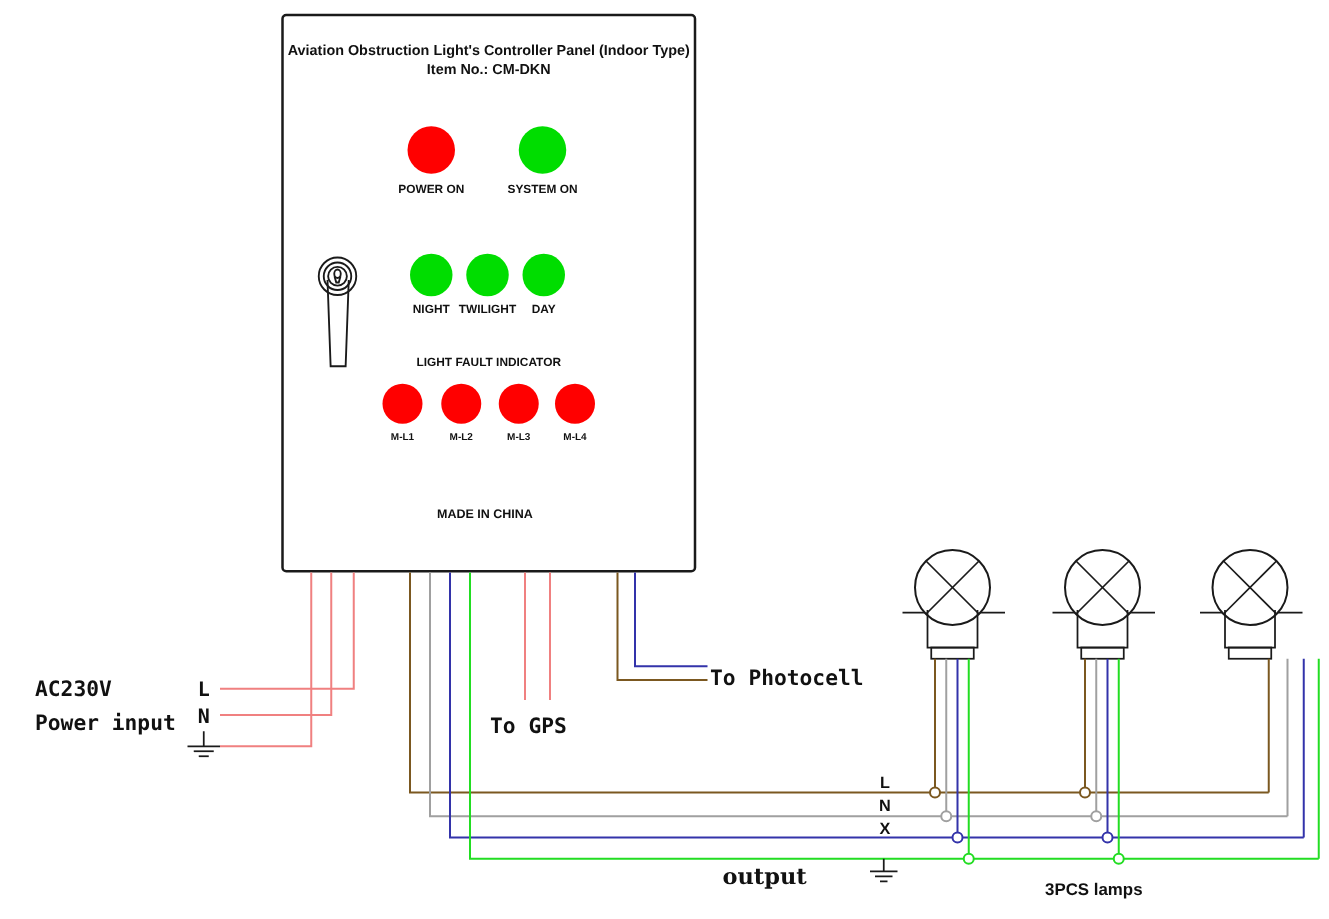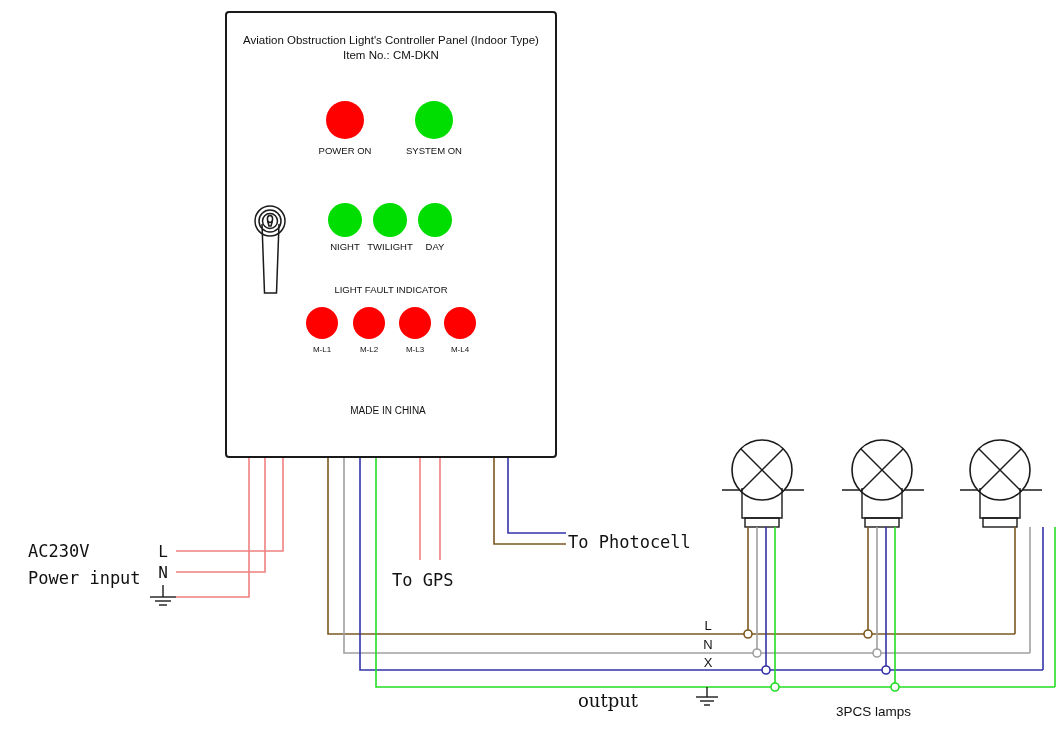--- a/index.html
+++ b/index.html
@@ -14,20 +14,21 @@
     position: relative;
     overflow: hidden;
     font-family: "Liberation Sans", sans-serif;
   }
   #diagram-root {
     position: absolute;
     left: 0;
     top: 0;
     width: 1063px;
     height: 735px;
+    font-weight: bold;
   }
   svg { display: block; }
 
   .panel-body {
     fill: #ffffff;
     stroke: #1a1a1a;
     stroke-width: 2;
   }
   .panel-title-text {
     font-family: "Liberation Sans", sans-serif;

